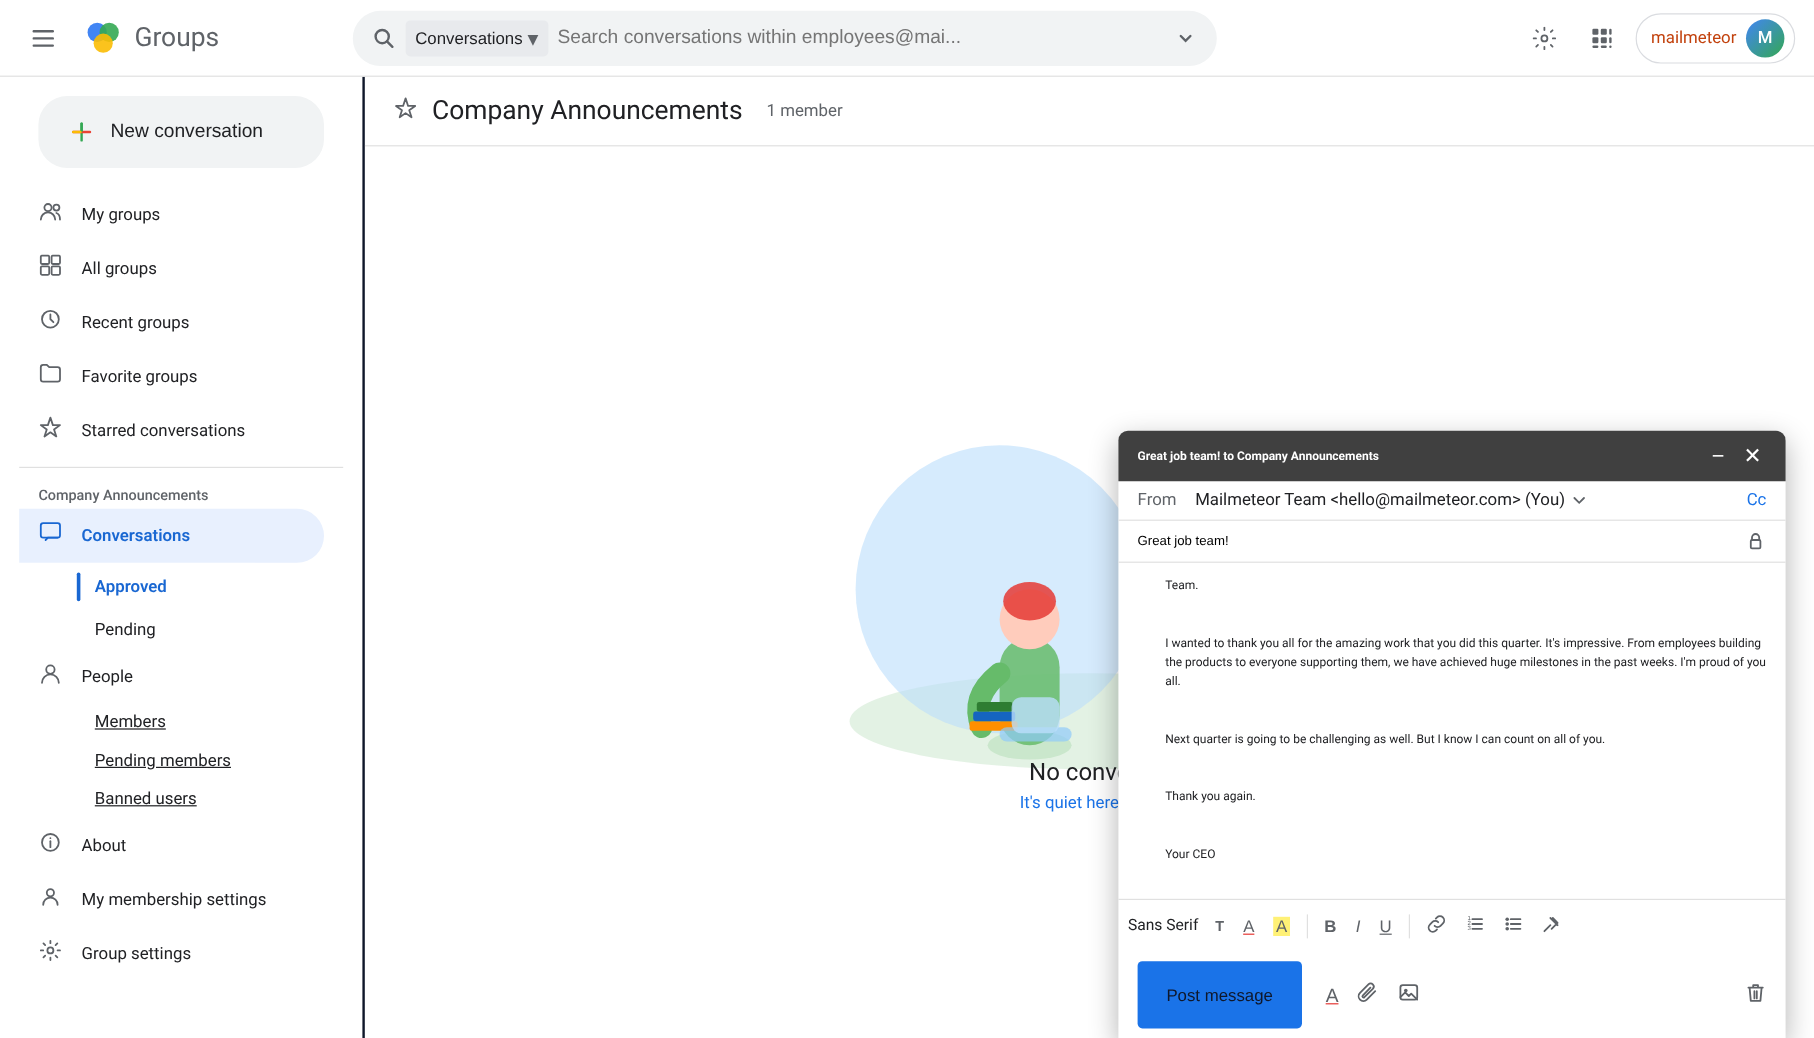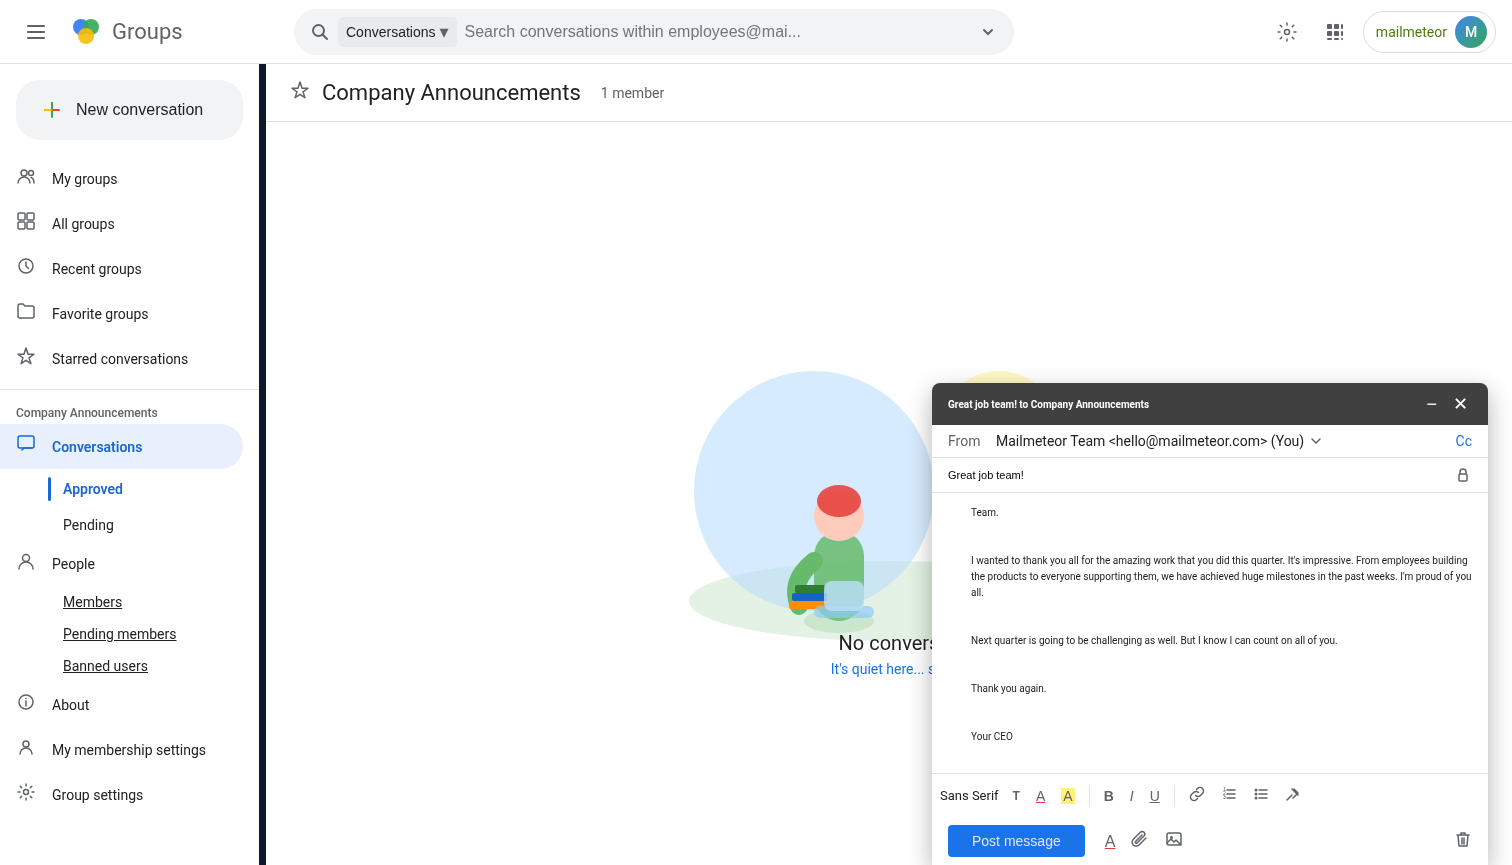--- a/index.html
+++ b/index.html
@@ -11,28 +11,28 @@
     .logo { display: flex; align-items: center; gap: 8px; }
     .logo-icon { width: 36px; height: 36px; }
     .logo-text { font-size: 22px; color: #5f6368; font-weight: 400; }
     .search-bar { flex: 1; display: flex; align-items: center; background: #f1f3f4; border-radius: 24px; height: 46px; padding: 0 16px; gap: 8px; max-width: 720px; }
     .search-bar input { border: none; background: transparent; outline: none; font-size: 16px; color: #202124; flex: 1; }
     .dropdown-btn { display: flex; align-items: center; gap: 4px; background: #e8eaed; border: none; border-radius: 4px; padding: 4px 8px; cursor: pointer; font-size: 14px; color: #202124; white-space: nowrap; }
     .dropdown-arrow { font-size: 18px; color: #5f6368; }
     .topbar-right { display: flex; align-items: center; gap: 8px; margin-left: auto; }
     .icon-btn { width: 40px; height: 40px; border-radius: 50%; border: none; background: transparent; cursor: pointer; display: flex; align-items: center; justify-content: center; color: #5f6368; }
     .user-chip { display: flex; align-items: center; gap: 8px; border: 1px solid #dadce0; border-radius: 24px; padding: 4px 8px 4px 12px; cursor: pointer; }
-    .user-chip-text { font-size: 14px; color: #4d7c0f; }
+    .user-chip-text { font-size: 14px; color: #c2410c; }
     .avatar { width: 32px; height: 32px; border-radius: 50%; background: linear-gradient(135deg, #4285f4, #34a853); display: flex; align-items: center; justify-content: center; color: white; font-size: 14px; font-weight: 500; }
 
     
     .main-layout { display: flex; flex: 1; overflow: hidden; }
 
     
-    .sidebar { width: 266px; flex-shrink: 0; overflow-y: auto; padding: 8px 0; border-right: 7px solid #0f172a; }
+    .sidebar { width: 304px; flex-shrink: 0; overflow-y: auto; padding: 8px 16px; border-right: 2px solid #0f172a; }
     .new-conv-btn { display: flex; align-items: center; gap: 12px; margin: 8px 16px 16px 16px; background: #f1f3f4; border-radius: 24px; border: none; padding: 18px 24px; cursor: pointer; font-size: 16px; color: #202124; width: calc(100% - 32px); }
     .new-conv-plus { width: 24px; height: 24px; }
     .sidebar-item { display: flex; align-items: center; gap: 16px; padding: 10px 16px; cursor: pointer; border-radius: 0 24px 24px 0; margin-right: 16px; color: #202124; font-size: 14px; }
     .sidebar-item .icon { color: #5f6368; font-size: 20px; width: 20px; text-align: center; }
     .sidebar-divider { height: 1px; background: #e0e0e0; margin: 8px 0; }
     .sidebar-section-label { font-size: 12px; color: #5f6368; padding: 8px 16px 4px 16px; font-weight: 500; }
     .sidebar-item.active { background: #e8f0fe; color: #1967d2; font-weight: 600; }
     .sidebar-item.active .icon { color: #1967d2; }
     .sidebar-sub-item { padding: 8px 16px 8px 0; cursor: pointer; font-size: 14px; color: #202124; border-radius: 0 24px 24px 0; margin-right: 16px; display: flex; align-items: center; }
 
@@ -62,21 +62,21 @@
     .compose-subject { padding: 8px 16px; border-bottom: 1px solid #e0e0e0; display: flex; align-items: center; }
     .compose-subject input { border: none; outline: none; font-size: 14px; flex: 1; }
     .lock-icon { color: #5f6368; }
     .compose-body { padding: 12px 16px; flex: 1; min-height: 280px; font-size: 10px; line-height: 1.6; color: #202124; overflow-y: auto; margin-left: 23px; }
     .compose-body p { margin-bottom: 8px; }
     .compose-toolbar { display: flex; align-items: center; gap: 4px; padding: 8px 8px; border-top: 1px solid #e0e0e0; }
     .compose-font { font-size: 13px; color: #202124; margin-right: 4px; }
     .toolbar-btn { background: transparent; border: none; cursor: pointer; color: #5f6368; font-size: 14px; padding: 4px 6px; border-radius: 4px; }
     .toolbar-separator { width: 1px; height: 20px; background: #e0e0e0; margin: 0 4px; }
     .compose-bottom { display: flex; align-items: center; padding: 8px 16px; gap: 12px; }
-    .post-btn { background: #1a73e8; color: #e5e5e5; border: none; border-radius: 4px; padding: 8px 24px; font-size: 14px; font-weight: 500; cursor: pointer; }
+    .post-btn { background: #1a73e8; color: #0f172a; border: none; border-radius: 4px; padding: 20px 24px; font-size: 14px; font-weight: 500; cursor: pointer; }
     .bottom-icons { display: flex; gap: 8px; margin-left: 4px; }
     .bottom-icon-btn { background: transparent; border: none; cursor: pointer; color: #5f6368; font-size: 18px; padding: 4px; }
     .trash-btn { margin-left: auto; background: transparent; border: none; cursor: pointer; color: #5f6368; font-size: 18px; }
   </style>
 </head>
 <body>
 
 <div class="topbar">
   <div class="topbar-left">
     <button class="icon-btn">

